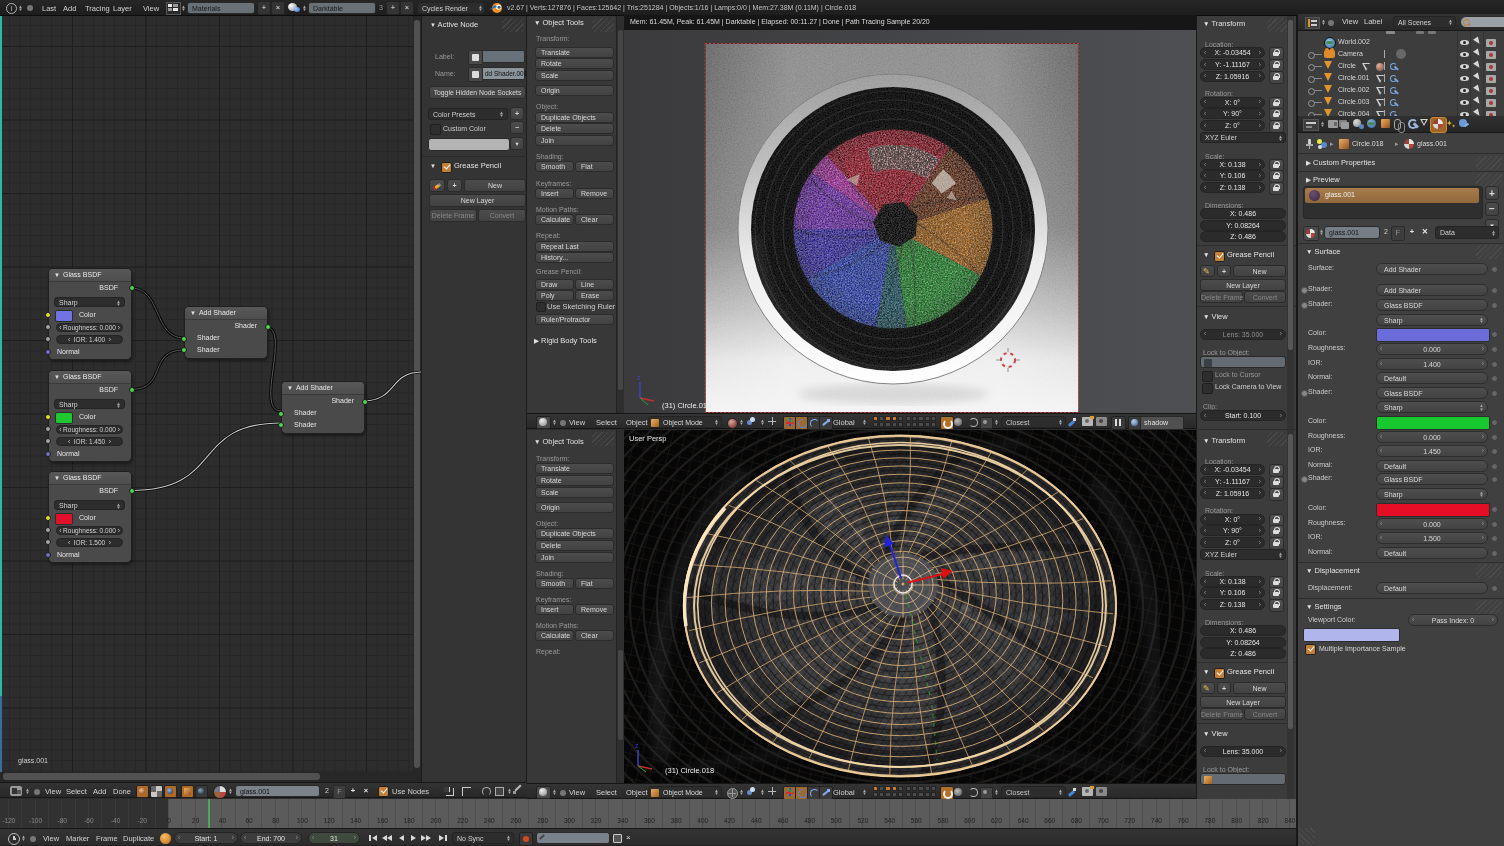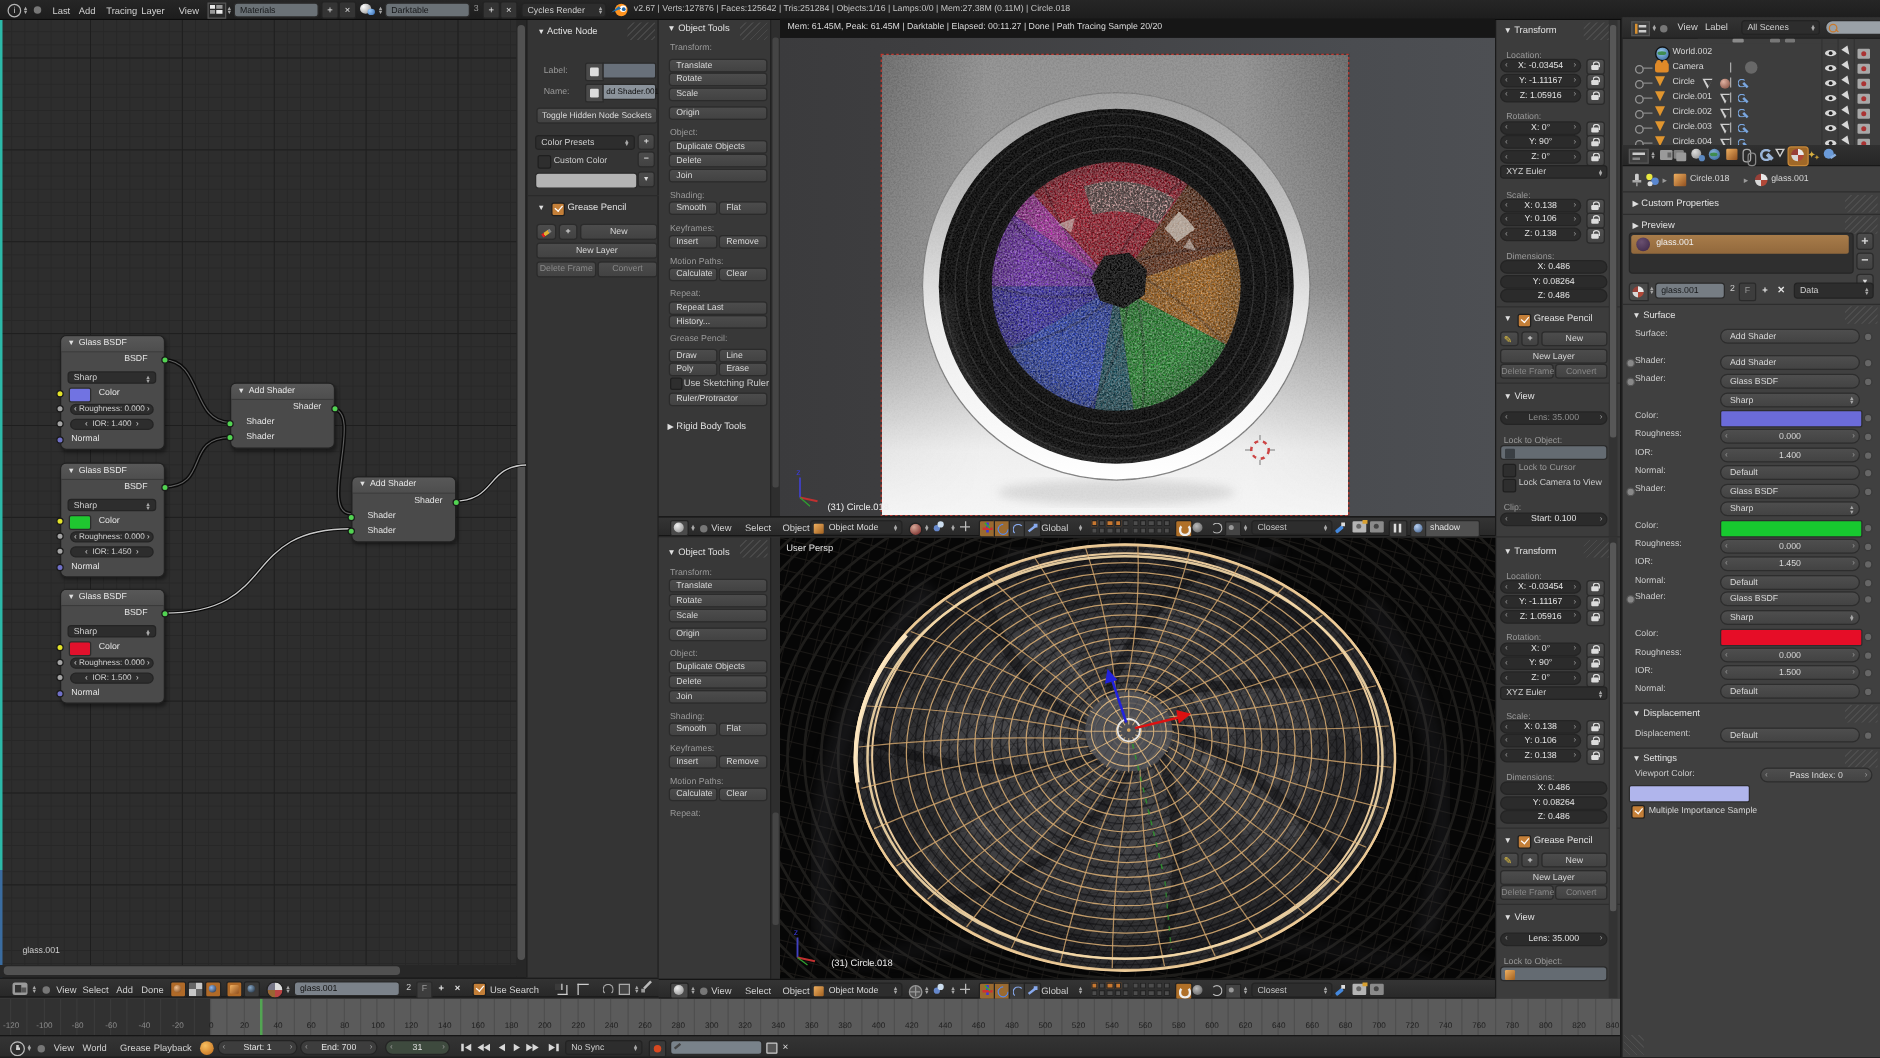--- a/index.html
+++ b/index.html
@@ -201,21 +201,21 @@
         <div class="ab" style="left:2px;top:2px;width:6px;height:6px;border-radius:50%;background:radial-gradient(circle at 35% 35%,#88a8c8,#1a2838);"></div>
       </div>
  <div class="ab" style="left:213px;top:2px;width:12px;height:12px;border-radius:50%;background:conic-gradient(#ddd 0 90deg,#b44 0 180deg,#963 0 270deg,#778 0);border:1px solid #222;"></div>
  <div class="updn" style="left:227px;top:5px;">▲<br>▼</div>
  <div class="fld" style="left:235px;top:2px;width:85px;height:12px;line-height:11px;background:#7b828a;color:#111;">glass.001</div>
  <div class="tt ab" style="left:325px;top:4px;color:#ccc;">2</div>
  <div class="ab tt" style="left:333px;top:2px;width:11px;height:12px;background:#3d3d3d;border:1px solid #2a2a2a;border-radius:2px;text-align:center;line-height:11px;color:#999;">F</div>
  <div class="ab t" style="left:347px;top:2px;width:12px;height:12px;text-align:center;line-height:11px;color:#e8e8e8;font-weight:bold;">+</div>
  <div class="ab t" style="left:360px;top:2px;width:12px;height:12px;text-align:center;line-height:11px;color:#e8e8e8;font-weight:bold;">×</div>
  <div class="chk on" style="left:378px;top:3px;"></div>
- <div class="t ab" style="left:392px;top:4px;">Use Search</div>
+ <div class="t ab" style="left:392px;top:4px;">Use Nodes</div>
  <div class="ab" style="left:446px;top:5px;width:7px;height:7px;border:1px solid #ccc;border-top:none;border-left:none;"></div>
  <div class="ab" style="left:444px;top:4px;width:5px;height:5px;background:#3a3a3a;border-right:1.5px solid #ccc;"></div>
  <div class="ab" style="left:462px;top:4px;width:8px;height:8px;border-left:1.5px solid #ccc;border-top:1.5px solid #ccc;"></div>
  <div class="ab" style="left:482px;top:4px;width:7px;height:7px;border:1.5px solid #aaa;border-radius:50%;border-bottom-color:transparent;"></div>
  <div class="ab" style="left:495px;top:4px;width:7px;height:7px;border:1px solid #aaa;background:#444;"></div>
  <div class="updn" style="left:506px;top:5px;">▲<br>▼</div>
  <div class="ab" style="left:514px;top:4px;width:8px;height:2px;background:#bbb;transform:rotate(-45deg);"></div>
  <div class="ab" style="left:513px;top:8px;width:3px;height:3px;background:#999;"></div>
 </div>
 
@@ -1359,23 +1359,23 @@
 <div class="ab" style="left:208px;top:0;width:2px;height:29px;background:#52a552;"></div>
 </div>
 <div class="ab" style="left:0;top:828px;width:1296px;height:18px;background:linear-gradient(#343434,#2a2a2a);border-top:1px solid #161616;box-sizing:border-box;">
 <div class="ab" style="left:8px;top:4px;width:10px;height:10px;border-radius:50%;border:1px solid #bbb;">
         <span style="position:absolute;left:4px;top:2px;width:1.5px;height:3.5px;background:#ccc;"></span>
         <span style="position:absolute;left:4px;top:4px;width:3px;height:1.5px;background:#ccc;"></span>
       </div>
 <div class="updn" style="left:20px;top:6px;">▲<br>▼</div>
 <div class="ab" style="left:30px;top:7px;width:6px;height:6px;border-radius:50%;background:#777;"></div>
 <div class="t ab" style="left:43px;top:5px;">View</div>
-<div class="t ab" style="left:66px;top:5px;">World</div>
-<div class="t ab" style="left:96px;top:5px;">Grease</div>
-<div class="t ab" style="left:123px;top:5px;">Playback</div>
+<div class="t ab" style="left:66px;top:5px;">Marker</div>
+<div class="t ab" style="left:96px;top:5px;">Frame</div>
+<div class="t ab" style="left:123px;top:5px;">Duplicate</div>
 <div class="ab" style="left:160px;top:4px;width:11px;height:11px;border-radius:50%;background:radial-gradient(circle at 38% 32%,#f8c060,#c06818);"></div>
 <div class="sl" style="left:174px;top:3px;width:64px;height:12px;line-height:11px;background:#3d3d3d;"><i class="l">‹</i><i class="r">›</i>Start: 1</div>
 <div class="sl" style="left:240px;top:3px;width:62px;height:12px;line-height:11px;background:#3d3d3d;"><i class="l">‹</i><i class="r">›</i>End: 700</div>
 <div class="sl" style="left:308px;top:3px;width:52px;height:12px;line-height:11px;background:#3e4a3e;"><i class="l">‹</i><i class="r">›</i>31</div>
 <div class="ab" style="left:369px;top:5px;width:12px;height:8px;">
         <span class="bar-v" style="position:absolute;left:0;top:1px;"></span>
         <span class="tri-l" style="position:absolute;left:3px;top:1px;"></span>
       </div>
 <div class="ab" style="left:382px;top:5px;width:12px;height:8px;">
         <span class="tri-l" style="position:absolute;left:0;top:1px;"></span>

